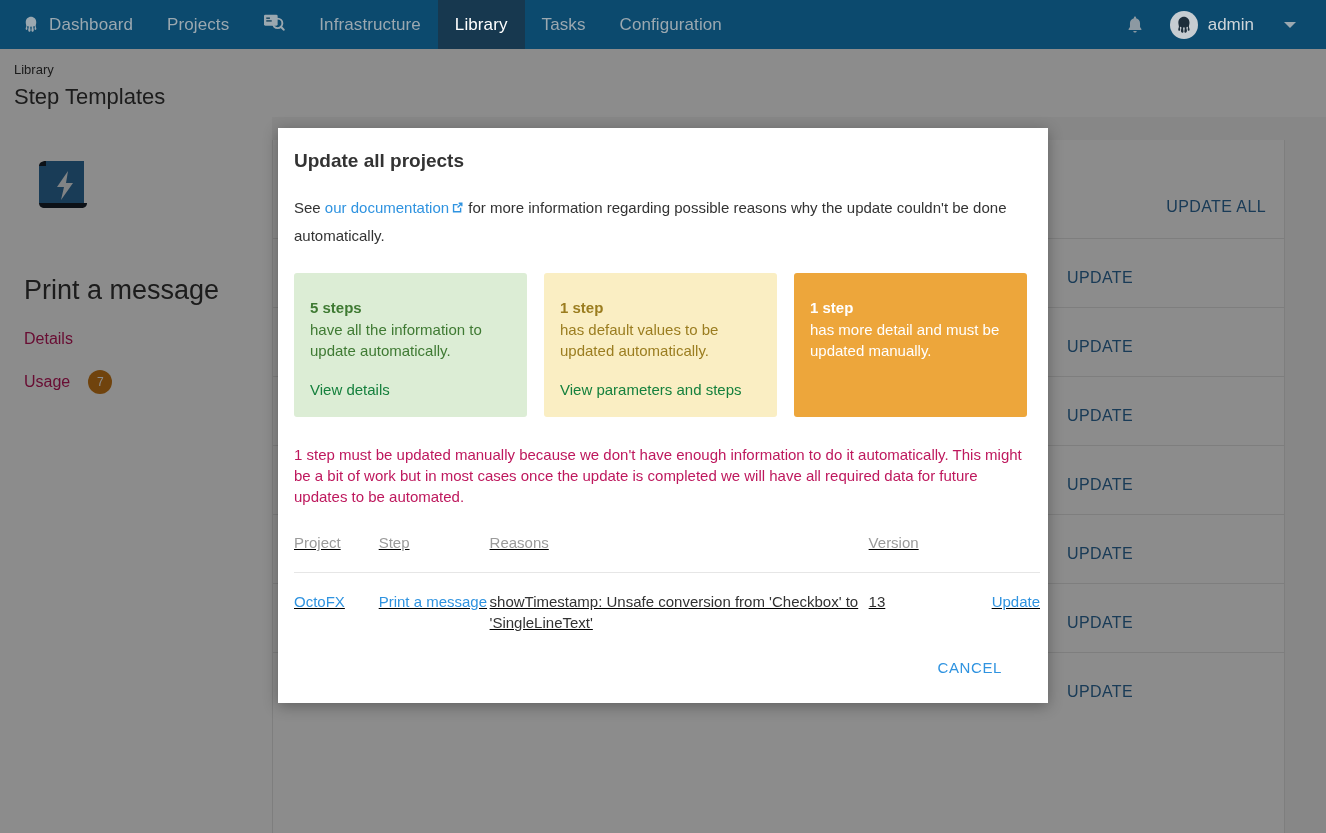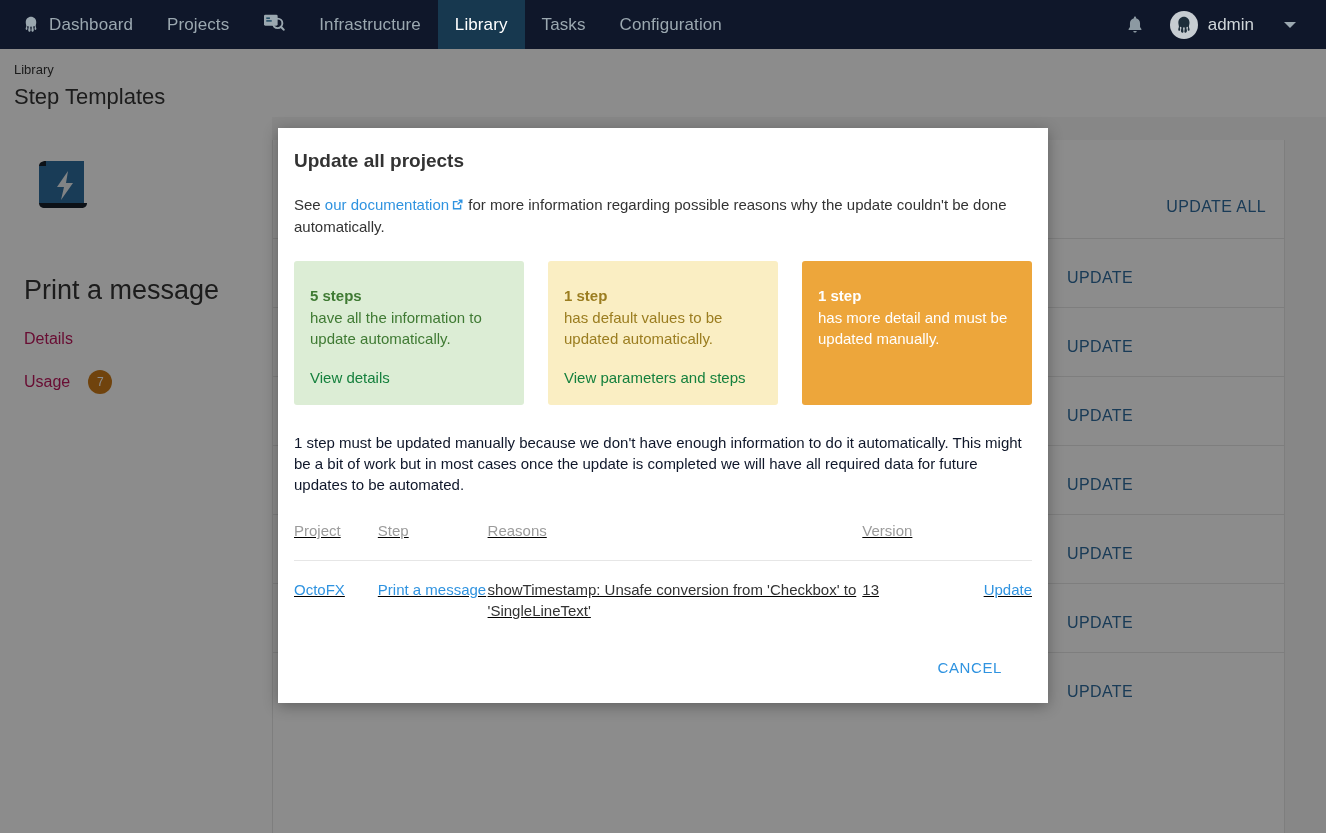--- a/index.html
+++ b/index.html
@@ -7,21 +7,21 @@
     width: 1326px; height: 833px;
     font-family: "Liberation Sans", sans-serif;
     background: #f6f6f6;
     overflow: hidden;
   }
 
   
   .navbar {
     position: absolute; top: 0; left: 0;
     width: 1326px; height: 49px;
-    background: #0f172a;
+    background: #0c4a6e;
     display: flex; align-items: stretch;
     z-index: 5;
   }
   .nav-item {
     display: flex; align-items: center;
     padding: 0 17px;
     color: #9ba8b0;
     font-size: 17px;
     letter-spacing: .1px;
     white-space: nowrap;
@@ -145,51 +145,51 @@
 
   
   .modal {
     position: absolute; top: 128px; left: 278px;
     width: 770px; height: 575px;
     background: #ffffff;
     box-shadow: 0 3px 14px rgba(0,0,0,0.32);
     z-index: 20;
     display: flex; flex-direction: column;
   }
-  .modal-body { padding: 20px 16px 0 16px; flex: 1; overflow: hidden; }
+  .modal-body { padding: 20px 8px 0 16px; flex: 1; overflow: hidden; }
   .modal-title {
     font-size: 19px; color: #333333;
     font-weight: 600; line-height: 26px;
     margin-bottom: 20px;
   }
   .modal-desc {
-    font-size: 15px; color: #333333; line-height: 21px;
+    font-size: 15px; color: #333333; line-height: 27px;
     margin-bottom: 24px; max-width: 730px;
   }
   .a-link { color: #2f93e0; cursor: pointer; }
   .ext-ico { display: inline-block; vertical-align: -1px; margin-left: 2px; }
 
-  .cards { display: flex; gap: 24px; margin-bottom: 27px; }
+  .cards { display: flex; gap: 17px; margin-bottom: 27px; }
   .card {
     width: 233px; border-radius: 3px;
     padding: 24px 16px 18px 16px;
     min-height: 137px;
   }
   .card.green  { background: #dcedd5; }
   .card.yellow { background: #faeec3; }
   .card.orange { background: #eda63b; }
   .card-count { font-size: 15px; font-weight: 700; line-height: 22px; }
   .card-text  { font-size: 15px; line-height: 21px; }
   .card.green .card-count, .card.green .card-text   { color: #3f7a33; }
   .card.yellow .card-count, .card.yellow .card-text { color: #9b7d20; }
   .card.orange .card-count, .card.orange .card-text { color: #ffffff; }
   .card-link { font-size: 15px; color: #15803d; margin-top: 20px; cursor: pointer; display: inline-block; }
 
   .modal-note {
-    font-size: 15px; color: #0f172a; line-height: 21px;
+    font-size: 15px; color: #be185d; line-height: 21px;
     margin-bottom: 27px; max-width: 732px;
   }
 
   .m-table { width: 100%; border-collapse: collapse; text-decoration: underline; }
   .m-table th {
     text-align: left; font-weight: 400;
     font-size: 15px; color: #9b9b9b;
     padding: 0 0 21px 0;
     border-bottom: 1px solid #e6e6e6;
   }

